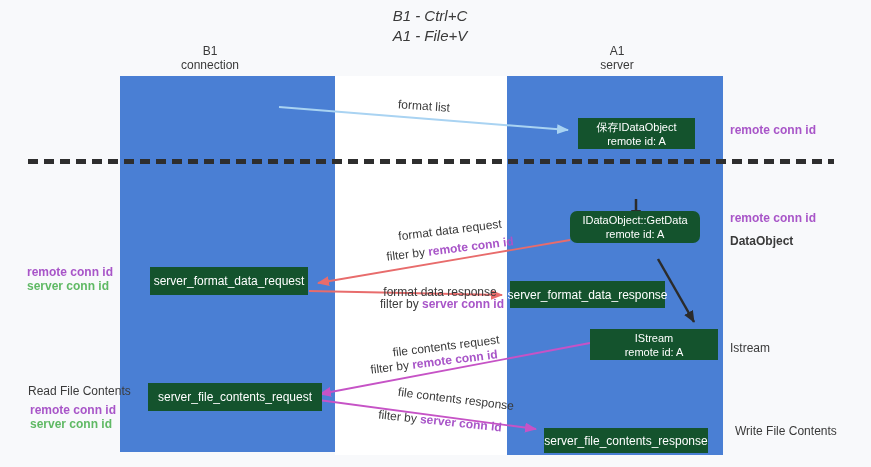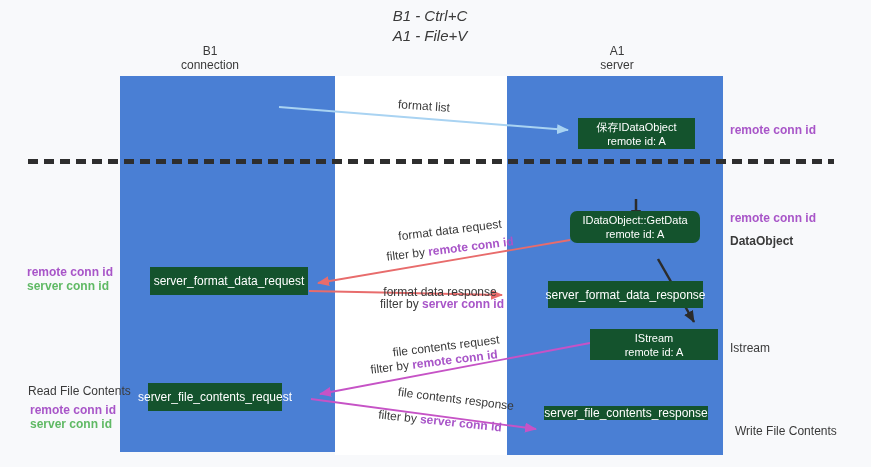--- a/index.html
+++ b/index.html
@@ -114,34 +114,34 @@
 
   <div class="box orange" style="left:570px;top:211px;width:130px;height:32px;border-radius:7px;">
     <span class="l1">IDataObject::GetData</span>
     <span class="l2">remote id: A</span>
   </div>
 
   <div class="box orange wide" style="left:150px;top:267px;width:158px;height:28px;">
     <span>server_format_data_request</span>
   </div>
 
-  <div class="box orange wide" style="left:510px;top:281px;width:155px;height:27px;margin-left:38px;">
+  <div class="box orange wide" style="left:510px;top:281px;width:155px;height:27px;">
     <span>server_format_data_response</span>
   </div>
 
   <div class="box orange" style="left:590px;top:329px;width:128px;height:31px;">
     <span class="l1">IStream</span>
     <span class="l2">remote id: A</span>
   </div>
 
-  <div class="box orange wide" style="left:148px;top:383px;width:134px;height:28px;">
+  <div class="box orange wide" style="left:148px;top:383px;width:174px;height:28px;">
     <span>server_file_contents_request</span>
   </div>
 
-  <div class="box orange wide" style="left:544px;top:406px;width:164px;height:14px;">
+  <div class="box orange wide" style="left:544px;top:428px;width:164px;height:25px;">
     <span>server_file_contents_response</span>
   </div>
 
   <div class="lbl flow" style="left:424px;top:99px;transform:translateX(-50%) rotate(4deg);">format list</div>
 
   <div class="lbl flow" style="left:450px;top:223px;transform:translateX(-50%) rotate(-7deg);">format data request</div>
   <div class="lbl flow" style="left:450px;top:242px;transform:translateX(-50%) rotate(-7deg);">
     <span>filter by</span>
     <span class="purple">remote conn id</span>
   </div>

